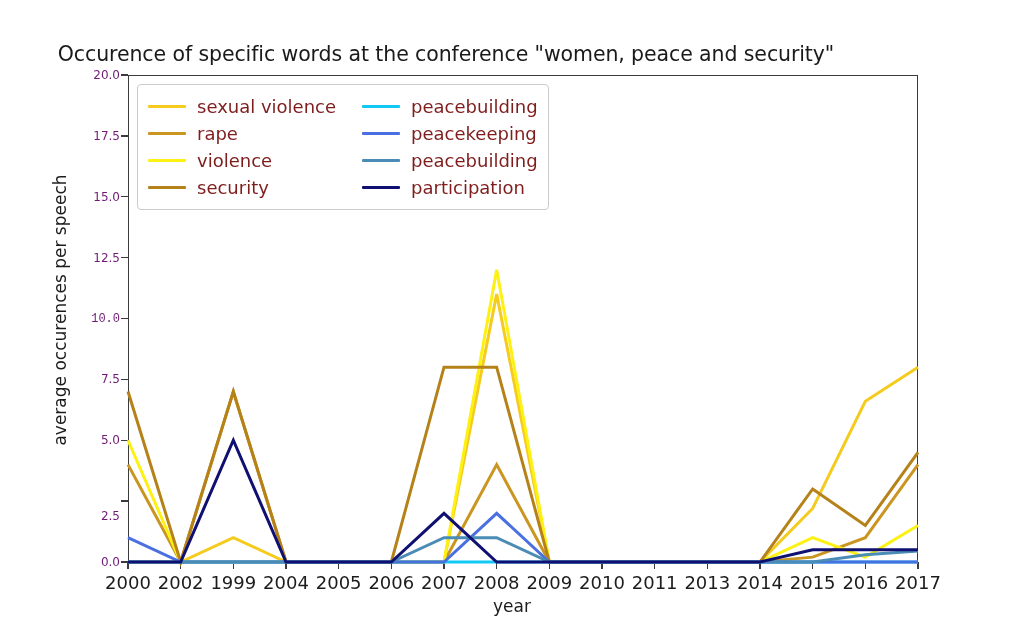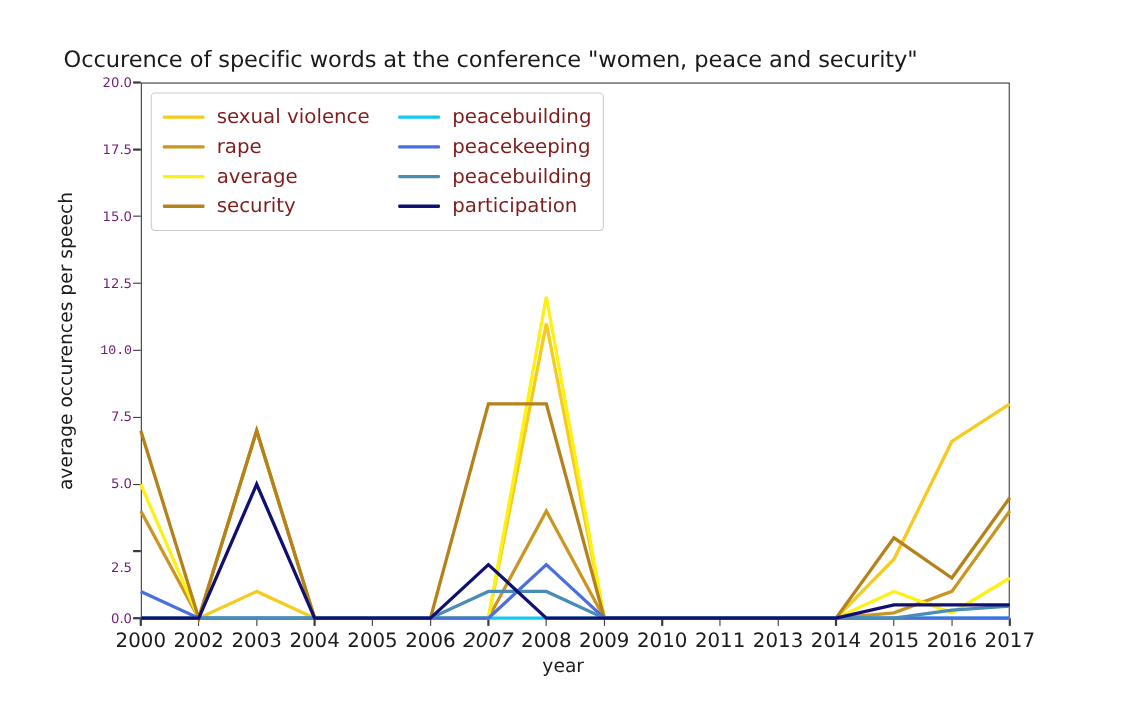--- a/index.html
+++ b/index.html
@@ -199,25 +199,25 @@
       <div class="xtick-mark" style="left: 653.967px;"></div>
       <div class="xtick-mark" style="left: 706.633px;"></div>
       <div class="xtick-mark" style="left: 759.3px;"></div>
       <div class="xtick-mark" style="left: 811.967px;"></div>
       <div class="xtick-mark" style="left: 864.633px;"></div>
       <div class="xtick-mark" style="left: 917.3px;"></div>
     </div>
   <div id="xtick-labels">
       <div class="xtick-label" style="left: 128px;">2000</div>
       <div class="xtick-label" style="left: 180.667px;">2002</div>
-      <div class="xtick-label" style="left: 233.333px;">2003</div>
+      <div class="xtick-label" style="left: 233.333px;">1999</div>
       <div class="xtick-label" style="left: 286px;">2004</div>
       <div class="xtick-label" style="left: 338.667px;">2005</div>
       <div class="xtick-label" style="left: 391.333px;">2006</div>
-      <div class="xtick-label" style="left: 444px; font-style: italic;">2007</div>
+      <div class="xtick-label" style="left: 444px;">2007</div>
       <div class="xtick-label" style="left: 496.667px;">2008</div>
       <div class="xtick-label" style="left: 549.333px;">2009</div>
       <div class="xtick-label" style="left: 602px;">2010</div>
       <div class="xtick-label" style="left: 654.667px;">2011</div>
       <div class="xtick-label" style="left: 707.333px;">2013</div>
       <div class="xtick-label" style="left: 760px;">2014</div>
       <div class="xtick-label" style="left: 812.667px;">2015</div>
       <div class="xtick-label" style="left: 865.333px;">2016</div>
       <div class="xtick-label" style="left: 918px;">2017</div>
     </div>
@@ -247,21 +247,21 @@
       <div class="legend-entry">
         <span class="legend-swatch" style="background: rgb(202, 150, 33);"></span>
         <span class="legend-text">rape</span>
       </div>
       <div class="legend-entry">
         <span class="legend-swatch" style="background: rgb(74, 111, 224);"></span>
         <span class="legend-text">peacekeeping</span>
       </div>
       <div class="legend-entry">
         <span class="legend-swatch" style="background: rgb(253, 241, 19);"></span>
-        <span class="legend-text">average</span>
+        <span class="legend-text">violence</span>
       </div>
       <div class="legend-entry">
         <span class="legend-swatch" style="background: rgb(74, 140, 181);"></span>
         <span class="legend-text">peacebuilding</span>
       </div>
       <div class="legend-entry">
         <span class="legend-swatch" style="background: rgb(181, 130, 26);"></span>
         <span class="legend-text">security</span>
       </div>
       <div class="legend-entry">

